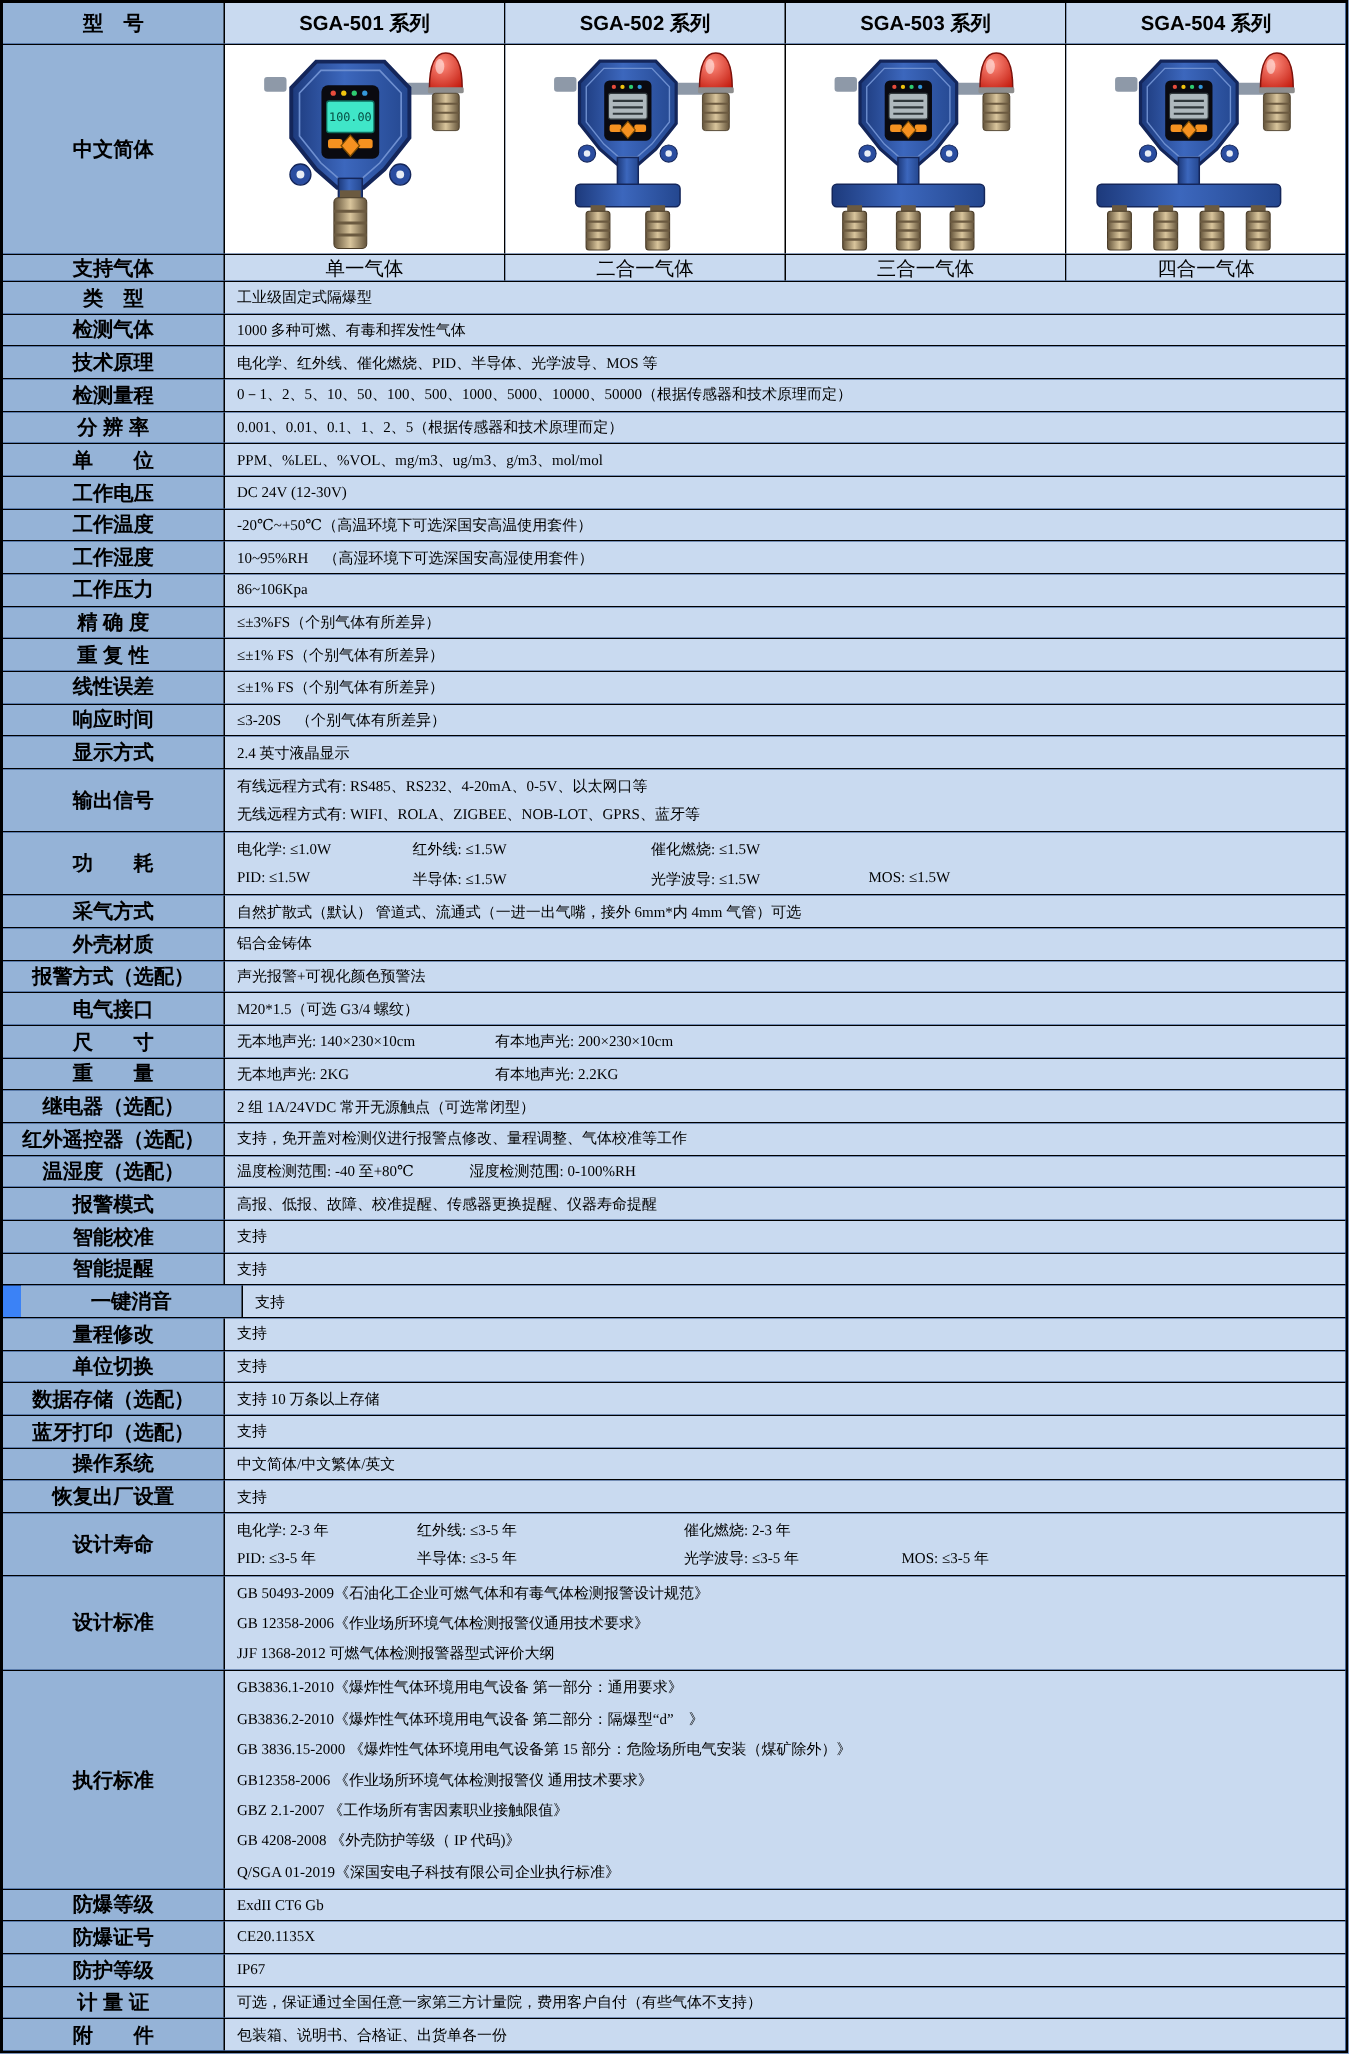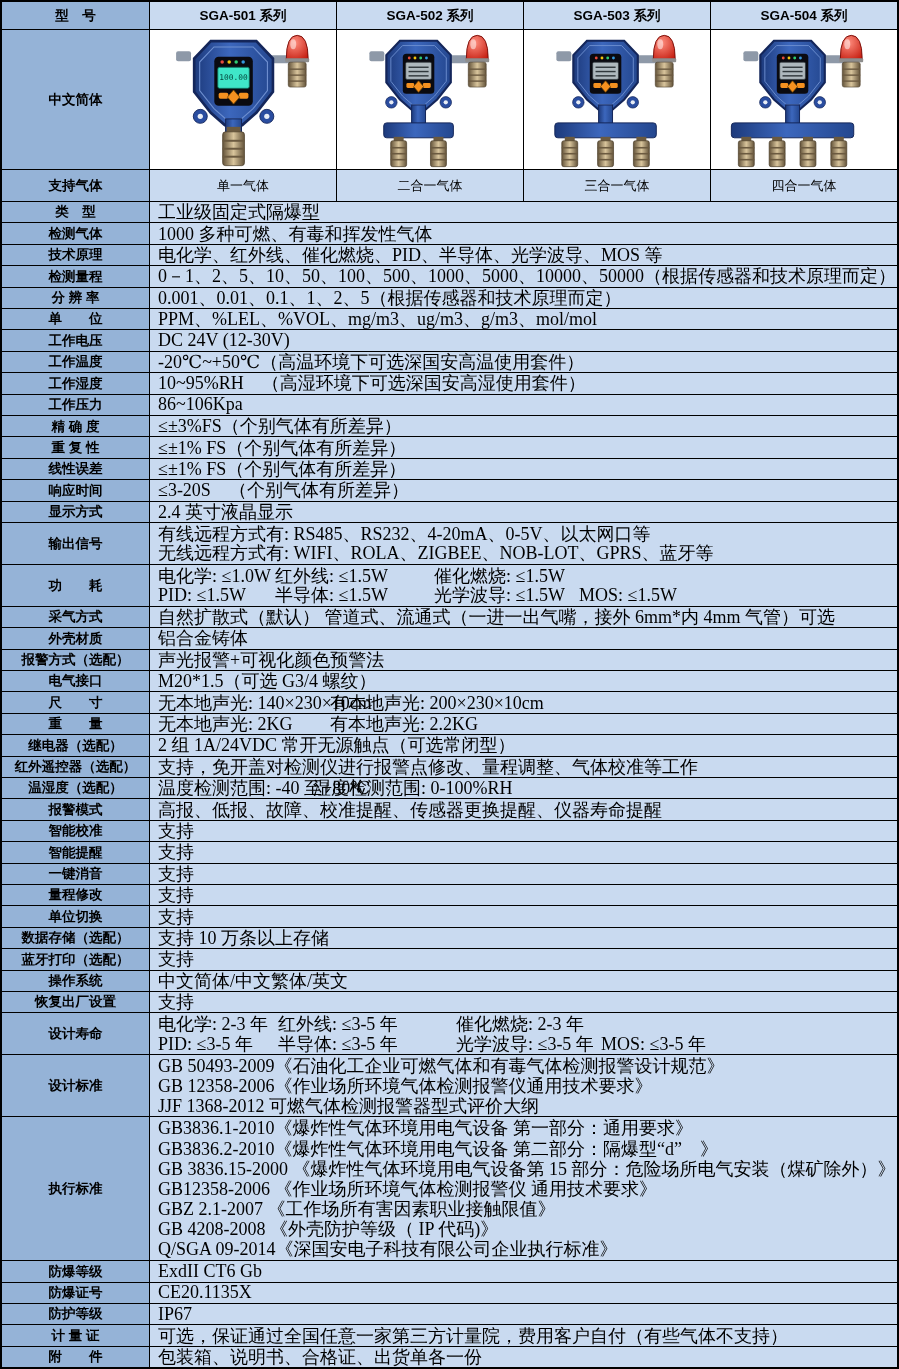--- a/index.html
+++ b/index.html
@@ -28,21 +28,21 @@
     display:flex;align-items:center;justify-content:center;min-width:0;
   }
   .mcell{background:var(--value-bg,#C9DAF0);font-weight:bold;font-size:13.5px;}
   .gcell{background:var(--value-bg,#C9DAF0);font-size:13px;font-family:"Liberation Serif","DejaVu Serif",serif;}
   .icell{background:#fff;overflow:hidden;}
   .mcell:last-child,.gcell:last-child,.icell:last-child{border-right:none;}
   .val{
     flex:1 1 0;background:var(--value-bg,#C9DAF0);
     display:flex;flex-direction:column;justify-content:space-around;
     padding:1px 0 1px 8px;
-    font-size:18px;font-family:"Liberation Serif","DejaVu Serif",serif;
+    font-size:10px;font-family:"Liberation Serif","DejaVu Serif",serif;
     color:#000;min-width:0;
   }
   .line{display:flex;align-items:center;flex:1 1 0;min-height:0;white-space:nowrap;}
   .seg{display:inline-block;white-space:nowrap;flex:0 0 auto;}
   .seg.last{flex:0 1 auto;}
 </style>
 </head>
 <body>
 
 <div id="frame" style="--label-bg: #95B3D7; --value-bg: #C9DAF0;">
@@ -328,21 +328,21 @@
           <g>
         <rect x="123.5" y="106" width="10" height="5" fill="#6b5a40"></rect>
         <rect x="120.5" y="110" width="16" height="26" rx="2" fill="url(#u3br)" stroke="#4a3c28" stroke-width="0.7"></rect>
         <line x1="120.5" y1="117" x2="136.5" y2="117" stroke="#6b5a40" stroke-width="1.6"></line>
         <line x1="120.5" y1="123" x2="136.5" y2="123" stroke="#6b5a40" stroke-width="1.6"></line>
         <line x1="120.5" y1="129" x2="136.5" y2="129" stroke="#6b5a40" stroke-width="1.6"></line>
           </g>
         </svg>
       </div>
     </div>
-    <div class="row fixed" style="height: 32px;">
+    <div class="row fixed" style="height: 18px;">
       <div class="lab">支持气体</div>
       <div class="gcell">单一气体</div>
       <div class="gcell">二合一气体</div>
       <div class="gcell">三合一气体</div>
       <div class="gcell">四合一气体</div>
     </div>
     <div class="row spec" style="flex-grow: 1;">
       <div class="lab">类　型</div>
       <div class="val">
         <div class="line">
@@ -581,21 +581,21 @@
       </div>
     </div>
     <div class="row spec" style="flex-grow: 1;">
       <div class="lab">智能提醒</div>
       <div class="val">
         <div class="line">
           <span class="seg last">支持</span>
         </div>
       </div>
     </div>
-    <div class="row spec" style="flex-grow: 1;">
+    <div class="row spec" style="flex-grow: 1; padding-left: 12px;">
       <div class="lab">一键消音</div>
       <div class="val">
         <div class="line">
           <span class="seg last">支持</span>
         </div>
       </div>
     </div>
     <div class="row spec" style="flex-grow: 1;">
       <div class="lab">量程修改</div>
       <div class="val">
@@ -689,21 +689,21 @@
         <div class="line">
           <span class="seg last">GB12358-2006 《作业场所环境气体检测报警仪 通用技术要求》</span>
         </div>
         <div class="line">
           <span class="seg last">GBZ 2.1-2007 《工作场所有害因素职业接触限值》</span>
         </div>
         <div class="line">
           <span class="seg last">GB 4208-2008 《外壳防护等级（ IP 代码)》</span>
         </div>
         <div class="line">
-          <span class="seg last">Q/SGA 09-2014《深国安电子科技有限公司企业执行标准》</span>
+          <span class="seg last">Q/SGA 01-2019《深国安电子科技有限公司企业执行标准》</span>
         </div>
       </div>
     </div>
     <div class="row spec" style="flex-grow: 1;">
       <div class="lab">防爆等级</div>
       <div class="val">
         <div class="line">
           <span class="seg last">ExdII CT6 Gb</span>
         </div>
       </div>

